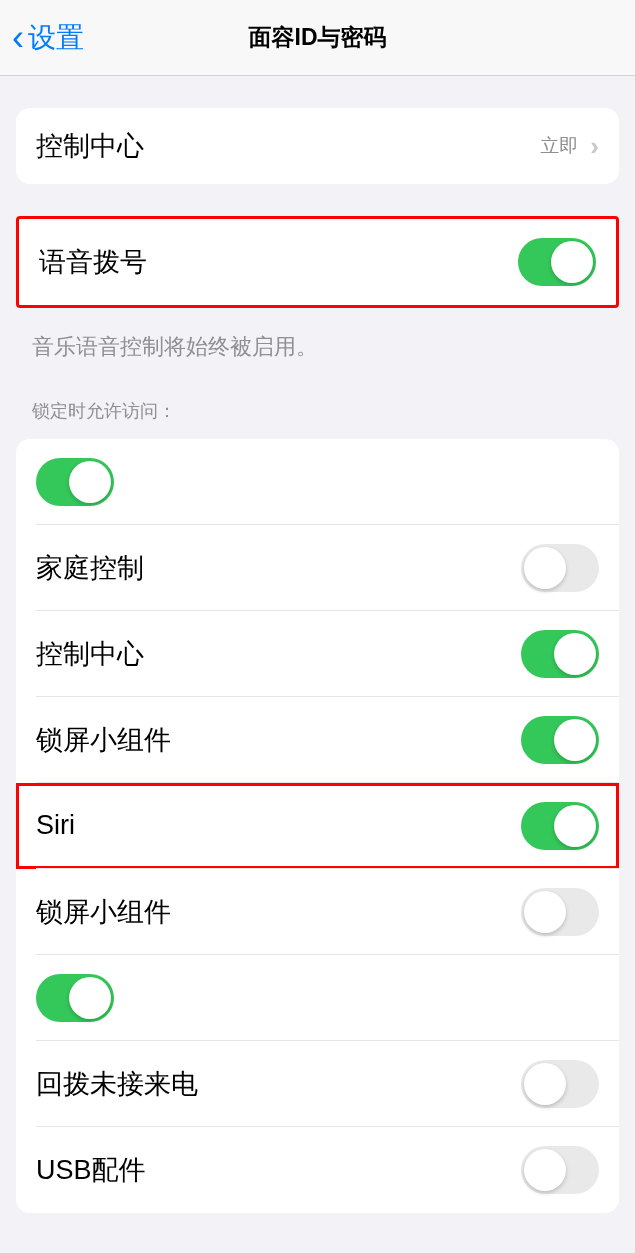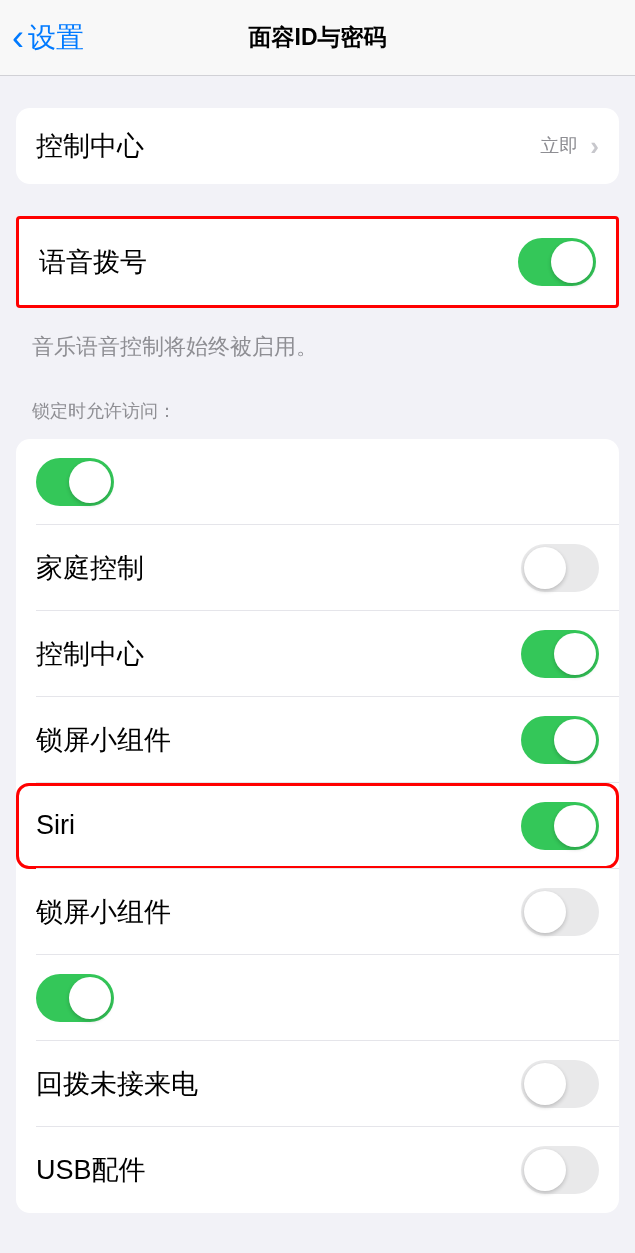--- a/index.html
+++ b/index.html
@@ -82,21 +82,20 @@
       left: 20px;
       right: 0;
       height: 1px;
       background: #e5e5ea;
     }
     
     .row.highlighted {
       outline: 3px solid #ff0000;
       outline-offset: -3px;
       z-index: 1;
-      border-radius: 13px;
     }
     
     .row-label {
       font-size: 27px;
       color: #000;
     }
     
     .row-right {
       display: flex;
       align-items: center;

